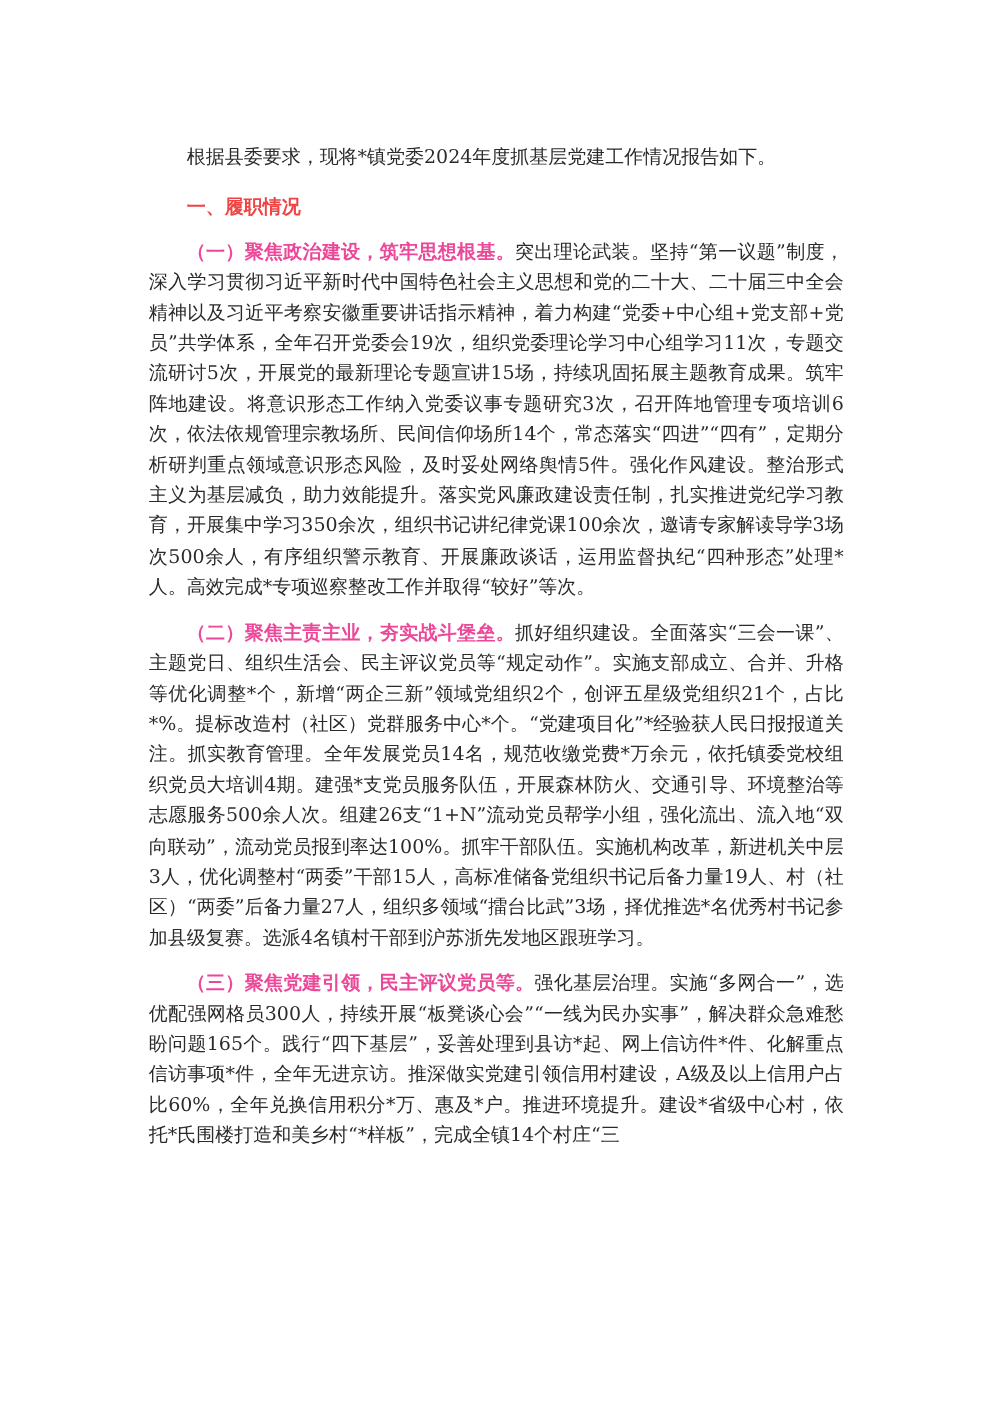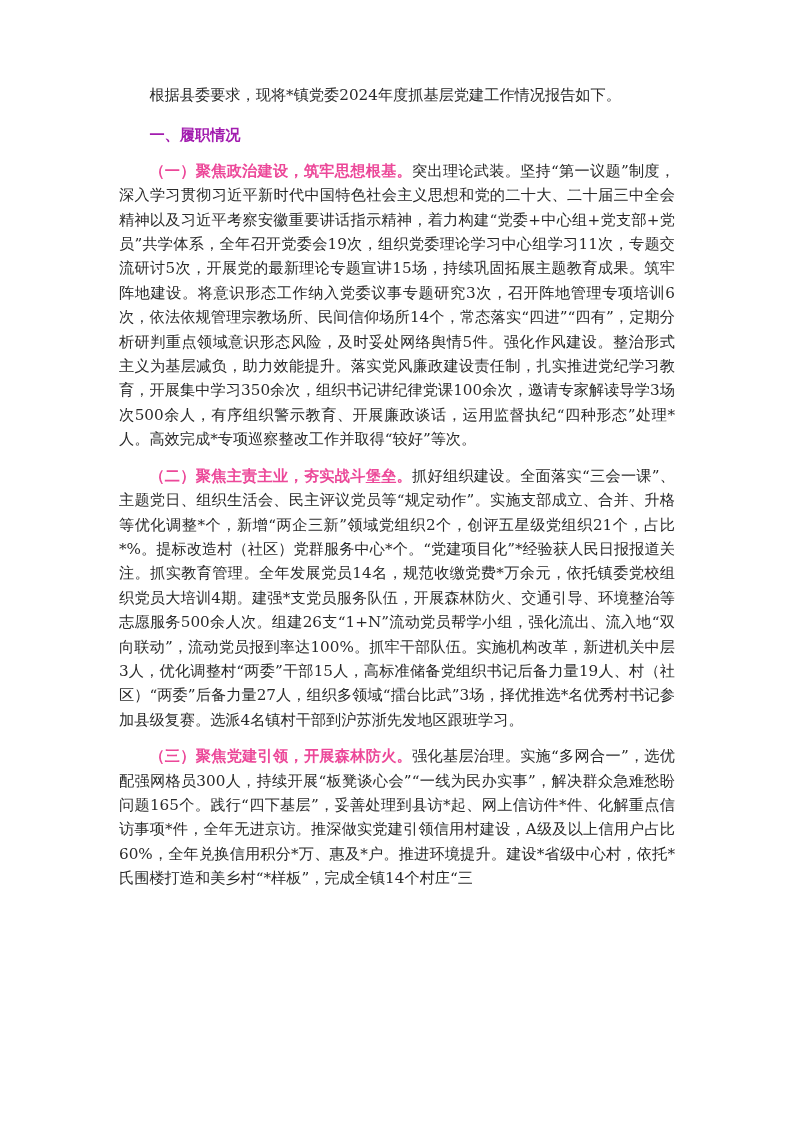--- a/index.html
+++ b/index.html
@@ -1,33 +1,33 @@
 <!DOCTYPE html>
 <html><head>
 <meta charset="utf-8">
 <style>
   html, body { margin: 0; padding: 0; background: #ffffff; }
   body { width: 793px; height: 1122px; position: relative; overflow: hidden;
          font-family: "DejaVu Serif", "Liberation Serif", serif; color: #2a2a2a; }
-  .page { position: absolute; left: 119px; top: 83px; width: 556px; }
+  .page { position: absolute; left: 119px; top: 113px; width: 556px; }
   .p { font-size: 15.2px; line-height: 24.4px; text-align: justify; text-justify: inter-character;
        margin: 0; word-break: break-all; }
   .indent { text-indent: 2em; }
   .intro { margin-bottom: 12px; }
   .h1 { font-family: "DejaVu Sans", "Liberation Sans", sans-serif; font-weight: bold;
-        font-size: 15.2px; line-height: 24.4px; margin: 16px 0 11px 0; text-indent: 2em; color: #a21caf; }
+        font-size: 15.2px; line-height: 24.4px; margin: 16px 0 11px 0; text-indent: 2em; color: #ef4444; }
   .sec { margin-bottom: 12px; }
   .lead { font-family: "DejaVu Sans", "Liberation Sans", sans-serif; font-weight: bold; color: #ec4899; }
 </style>
 </head>
 <body>
 
 <div class="page">
   <p class="p indent intro">根据县委要求，现将*镇党委2024年度抓基层党建工作情况报告如下。</p>
 
   <h2 class="h1">一、履职情况</h2>
 
   <p class="p indent sec"><span class="lead">（一）聚焦政治建设，筑牢思想根基。</span><span>突出理论武装。坚持“第一议题”制度，深入学习贯彻习近平新时代中国特色社会主义思想和党的二十大、二十届三中全会精神以及习近平考察安徽重要讲话指示精神，着力构建“党委+中心组+党支部+党员”共学体系，全年召开党委会19次，组织党委理论学习中心组学习11次，专题交流研讨5次，开展党的最新理论专题宣讲15场，持续巩固拓展主题教育成果。筑牢阵地建设。将意识形态工作纳入党委议事专题研究3次，召开阵地管理专项培训6次，依法依规管理宗教场所、民间信仰场所14个，常态落实“四进”“四有”，定期分析研判重点领域意识形态风险，及时妥处网络舆情5件。强化作风建设。整治形式主义为基层减负，助力效能提升。落实党风廉政建设责任制，扎实推进党纪学习教育，开展集中学习350余次，组织书记讲纪律党课100余次，邀请专家解读导学3场次500余人，有序组织警示教育、开展廉政谈话，运用监督执纪“四种形态”处理*人。高效完成*专项巡察整改工作并取得“较好”等次。</span></p>
 
   <p class="p indent sec"><span class="lead">（二）聚焦主责主业，夯实战斗堡垒。</span><span>抓好组织建设。全面落实“三会一课”、主题党日、组织生活会、民主评议党员等“规定动作”。实施支部成立、合并、升格等优化调整*个，新增“两企三新”领域党组织2个，创评五星级党组织21个，占比*%。提标改造村（社区）党群服务中心*个。“党建项目化”*经验获人民日报报道关注。抓实教育管理。全年发展党员14名，规范收缴党费*万余元，依托镇委党校组织党员大培训4期。建强*支党员服务队伍，开展森林防火、交通引导、环境整治等志愿服务500余人次。组建26支“1+N”流动党员帮学小组，强化流出、流入地“双向联动”，流动党员报到率达100%。抓牢干部队伍。实施机构改革，新进机关中层3人，优化调整村“两委”干部15人，高标准储备党组织书记后备力量19人、村（社区）“两委”后备力量27人，组织多领域“擂台比武”3场，择优推选*名优秀村书记参加县级复赛。选派4名镇村干部到沪苏浙先发地区跟班学习。</span></p>
 
-  <p class="p indent sec"><span class="lead">（三）聚焦党建引领，开展森林防火。</span><span>强化基层治理。实施“多网合一”，选优配强网格员300人，持续开展“板凳谈心会”“一线为民办实事”，解决群众急难愁盼问题165个。践行“四下基层”，妥善处理到县访*起、网上信访件*件、化解重点信访事项*件，全年无进京访。推深做实党建引领信用村建设，A级及以上信用户占比60%，全年兑换信用积分*万、惠及*户。推进环境提升。建设*省级中心村，依托*氏围楼打造和美乡村“*样板”，完成全镇14个村庄“三</span></p>
+  <p class="p indent sec"><span class="lead">（三）聚焦党建引领，民主评议党员等。</span><span>强化基层治理。实施“多网合一”，选优配强网格员300人，持续开展“板凳谈心会”“一线为民办实事”，解决群众急难愁盼问题165个。践行“四下基层”，妥善处理到县访*起、网上信访件*件、化解重点信访事项*件，全年无进京访。推深做实党建引领信用村建设，A级及以上信用户占比60%，全年兑换信用积分*万、惠及*户。推进环境提升。建设*省级中心村，依托*氏围楼打造和美乡村“*样板”，完成全镇14个村庄“三</span></p>
 </div>
 
 </body></html>

